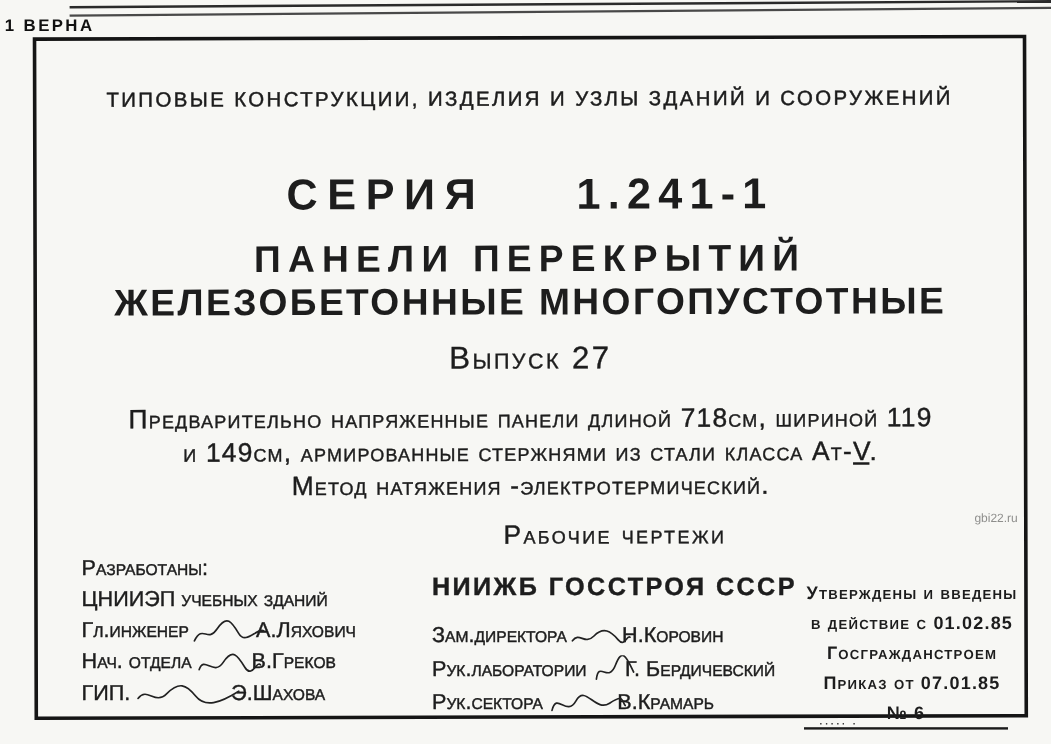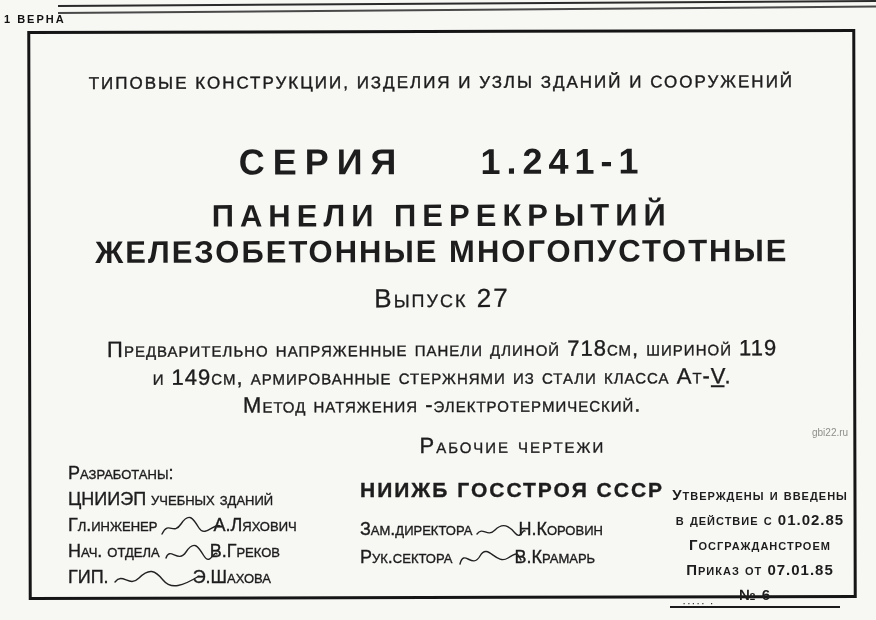--- a/index.html
+++ b/index.html
@@ -7,21 +7,21 @@
     width:876px;height:620px;position:relative;overflow:hidden;
     background:#f7f7f4;
     font-family:"Liberation Sans","DejaVu Sans",sans-serif;
     color:#1d1d1d;
   }
   .page{position:absolute;inset:0;}
   
   .topline{position:absolute;background:#2a2a2a;height:2px;transform-origin:left center;}
   .topline.a{left:58px;top:5px;width:818px;transform:rotate(-0.35deg);}
   .topline.b{left:58px;top:12px;width:818px;transform:rotate(-0.45deg);height:2px;opacity:.85;}
-  .stamp-top{position:absolute;left:4px;top:13px;font-size:11px;font-weight:700;letter-spacing:2px;color:#111;}
+  .stamp-top{position:absolute;left:4px;top:13px;font-size:14px;font-weight:700;letter-spacing:2px;color:#111;}
   
   .frame{
     position:absolute;left:28px;top:30px;width:822px;height:563px;
     border:3px solid #151515;transform:rotate(-0.15deg);
   }
   .center{position:absolute;left:0;width:100%;text-align:center;}
   .hdr{top:40px;font-size:17px;letter-spacing:2px;font-weight:400;color:#1c1c1c;-webkit-text-stroke:.4px #1c1c1c;}
   .series{top:108px;font-size:36px;font-weight:700;letter-spacing:8px;}
   .series .num{margin-left:76px;letter-spacing:6px;}
   .t1{top:165px;font-size:31px;font-weight:700;letter-spacing:6px;}
@@ -105,20 +105,27 @@
   <div class="col mid-col">
     <div class="org">НИИЖБ   ГОССТРОЯ СССР</div>
     <div class="row">
       <span>Зам.директора</span>
       <svg class="sig" width="54" height="24" viewBox="0 0 54 24">
           <path d="M3 14 C9 6 13 18 21 10 S35 6 41 13 S48 9 51 11"></path>
         </svg>
       <span>Н.Коровин</span>
     </div>
     <div class="row">
+      <span>Рук.лаборатории</span>
+      <svg class="sig" width="40" height="26" viewBox="0 0 40 26">
+          <path d="M6 20 C8 4 16 24 22 8 S32 4 37 14"></path>
+        </svg>
+      <span>Г. Бердичевский</span>
+    </div>
+    <div class="row">
       <span>Рук.сектора</span>
       <svg class="sig" width="70" height="26" viewBox="0 0 70 26">
           <path d="M6 18 C10 2 18 24 26 10 S42 20 54 12 S64 10 67 14"></path>
         </svg>
       <span>В.Крамарь</span>
     </div>
   </div>
 
   <div class="col right-col">
     <div>Утверждены и введены</div>

